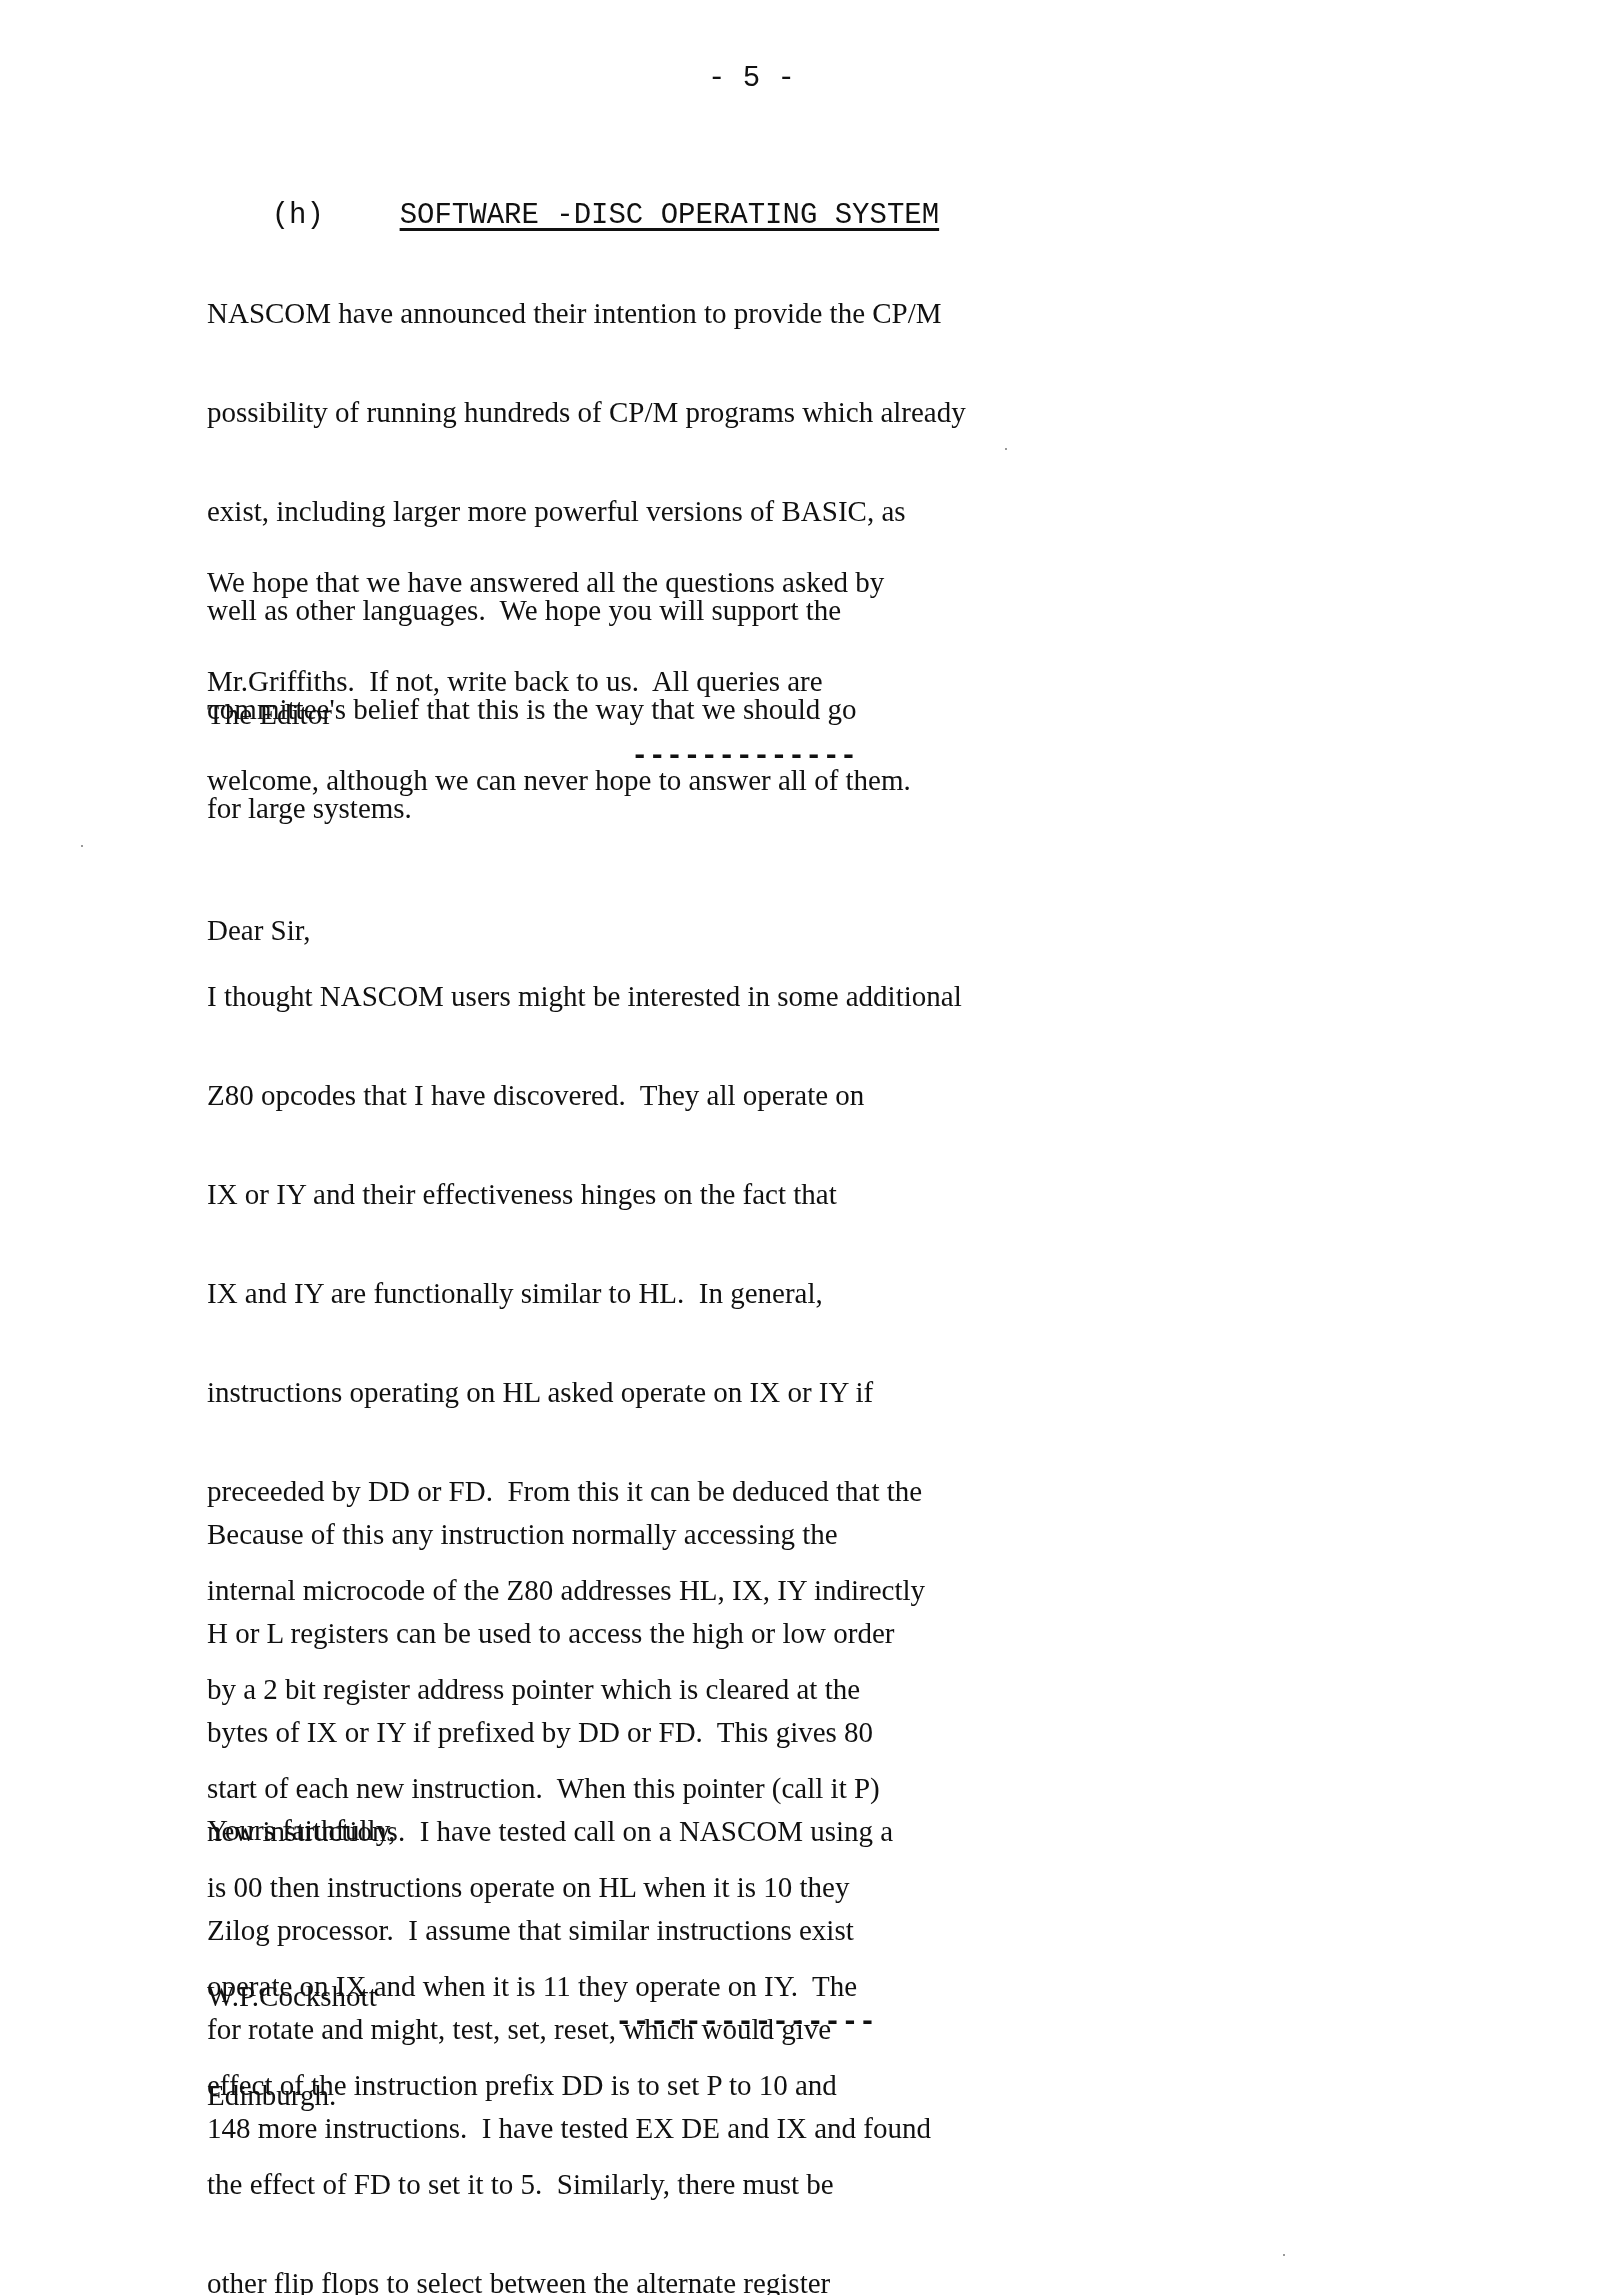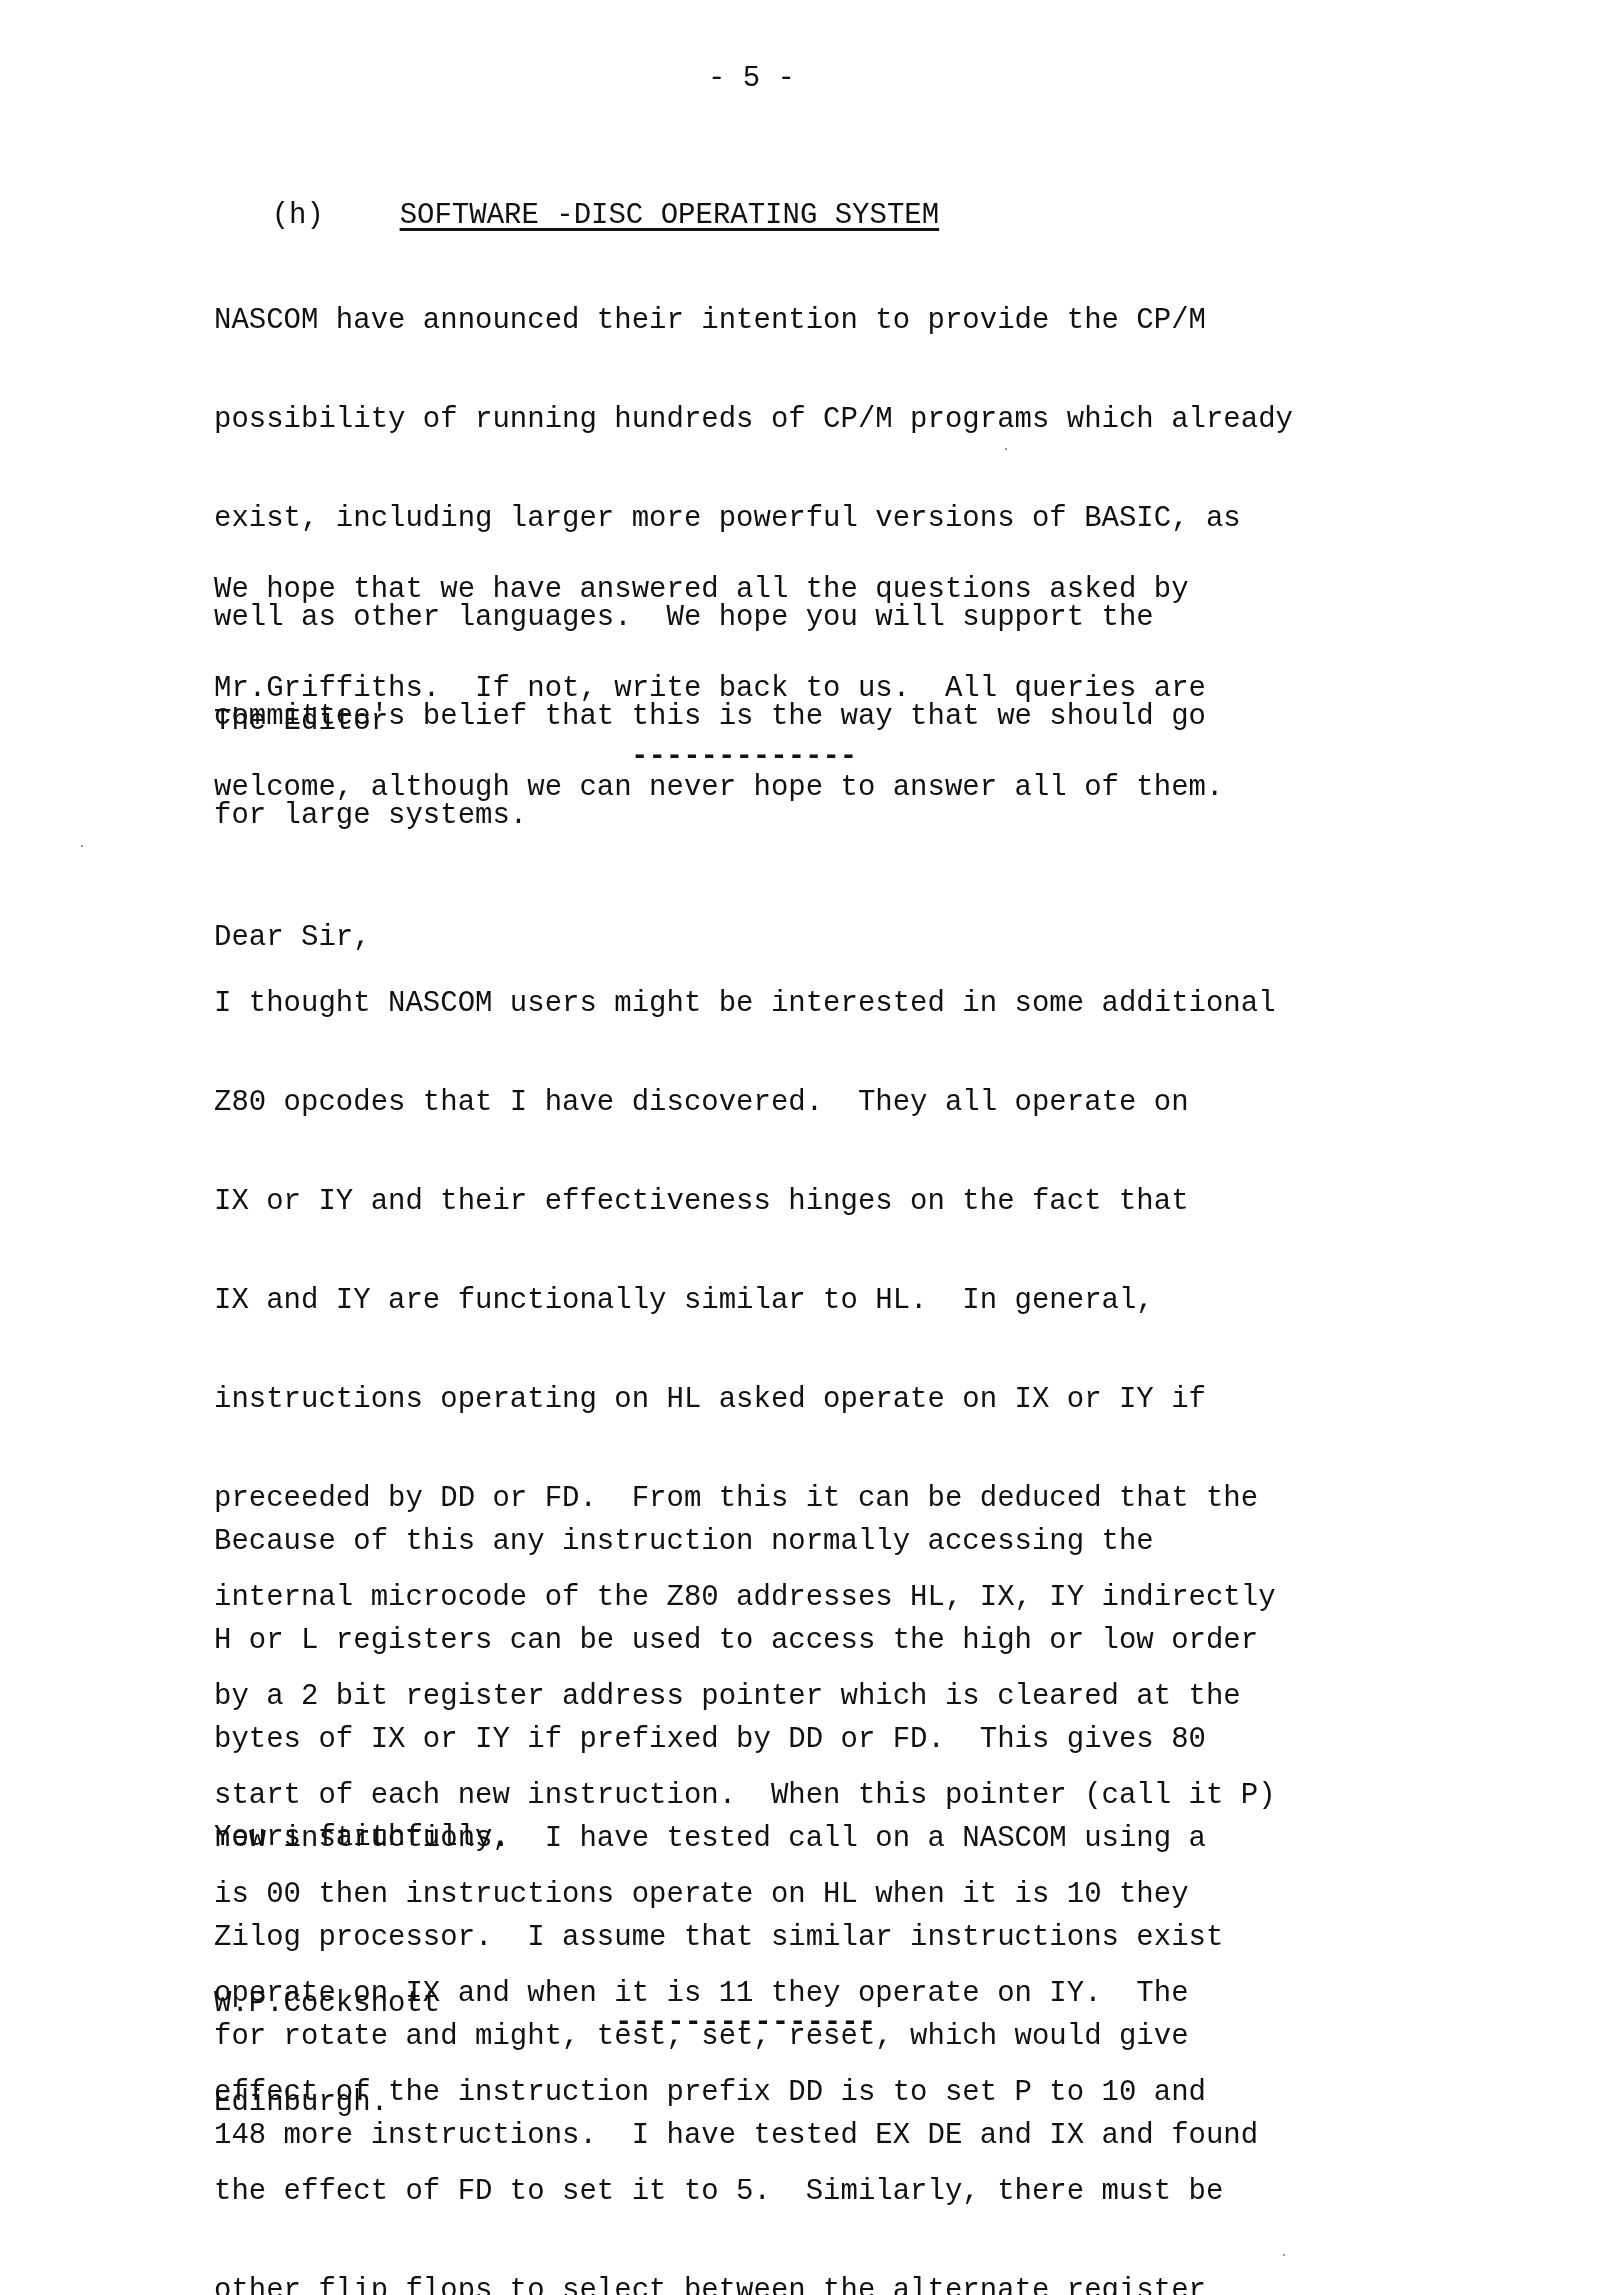--- a/index.html
+++ b/index.html
@@ -13,22 +13,23 @@
   .page-number {
     position: absolute; left: 708px; top: 62px;
     white-space: pre; letter-spacing: 0px;
   }
   .heading {
     position: absolute; left: 202px; top: 166px; white-space: pre;
   }
   .heading .label { display: inline-block; width: 100px; }
   .heading .title { text-decoration: underline; text-decoration-thickness: 2.6px; text-underline-offset: 5.2px; margin-left: 28px; }
   .block {
-    position: absolute; left: 202px; margin: 12px; white-space: pre;
+    position: absolute; left: 202px; margin: 5px; white-space: pre;
     line-height: 33px;
+    font-family: Liberation Serif, serif;
   }
   .line { display: block; height: 33px; }
   .sep {
     position: absolute; white-space: pre; font-weight: bold; letter-spacing: 0px;
   }
   .speck { position: absolute; width: 2px; height: 2px; background: #777; border-radius: 50%; }
 </style>
 </head>
 <body>
 

